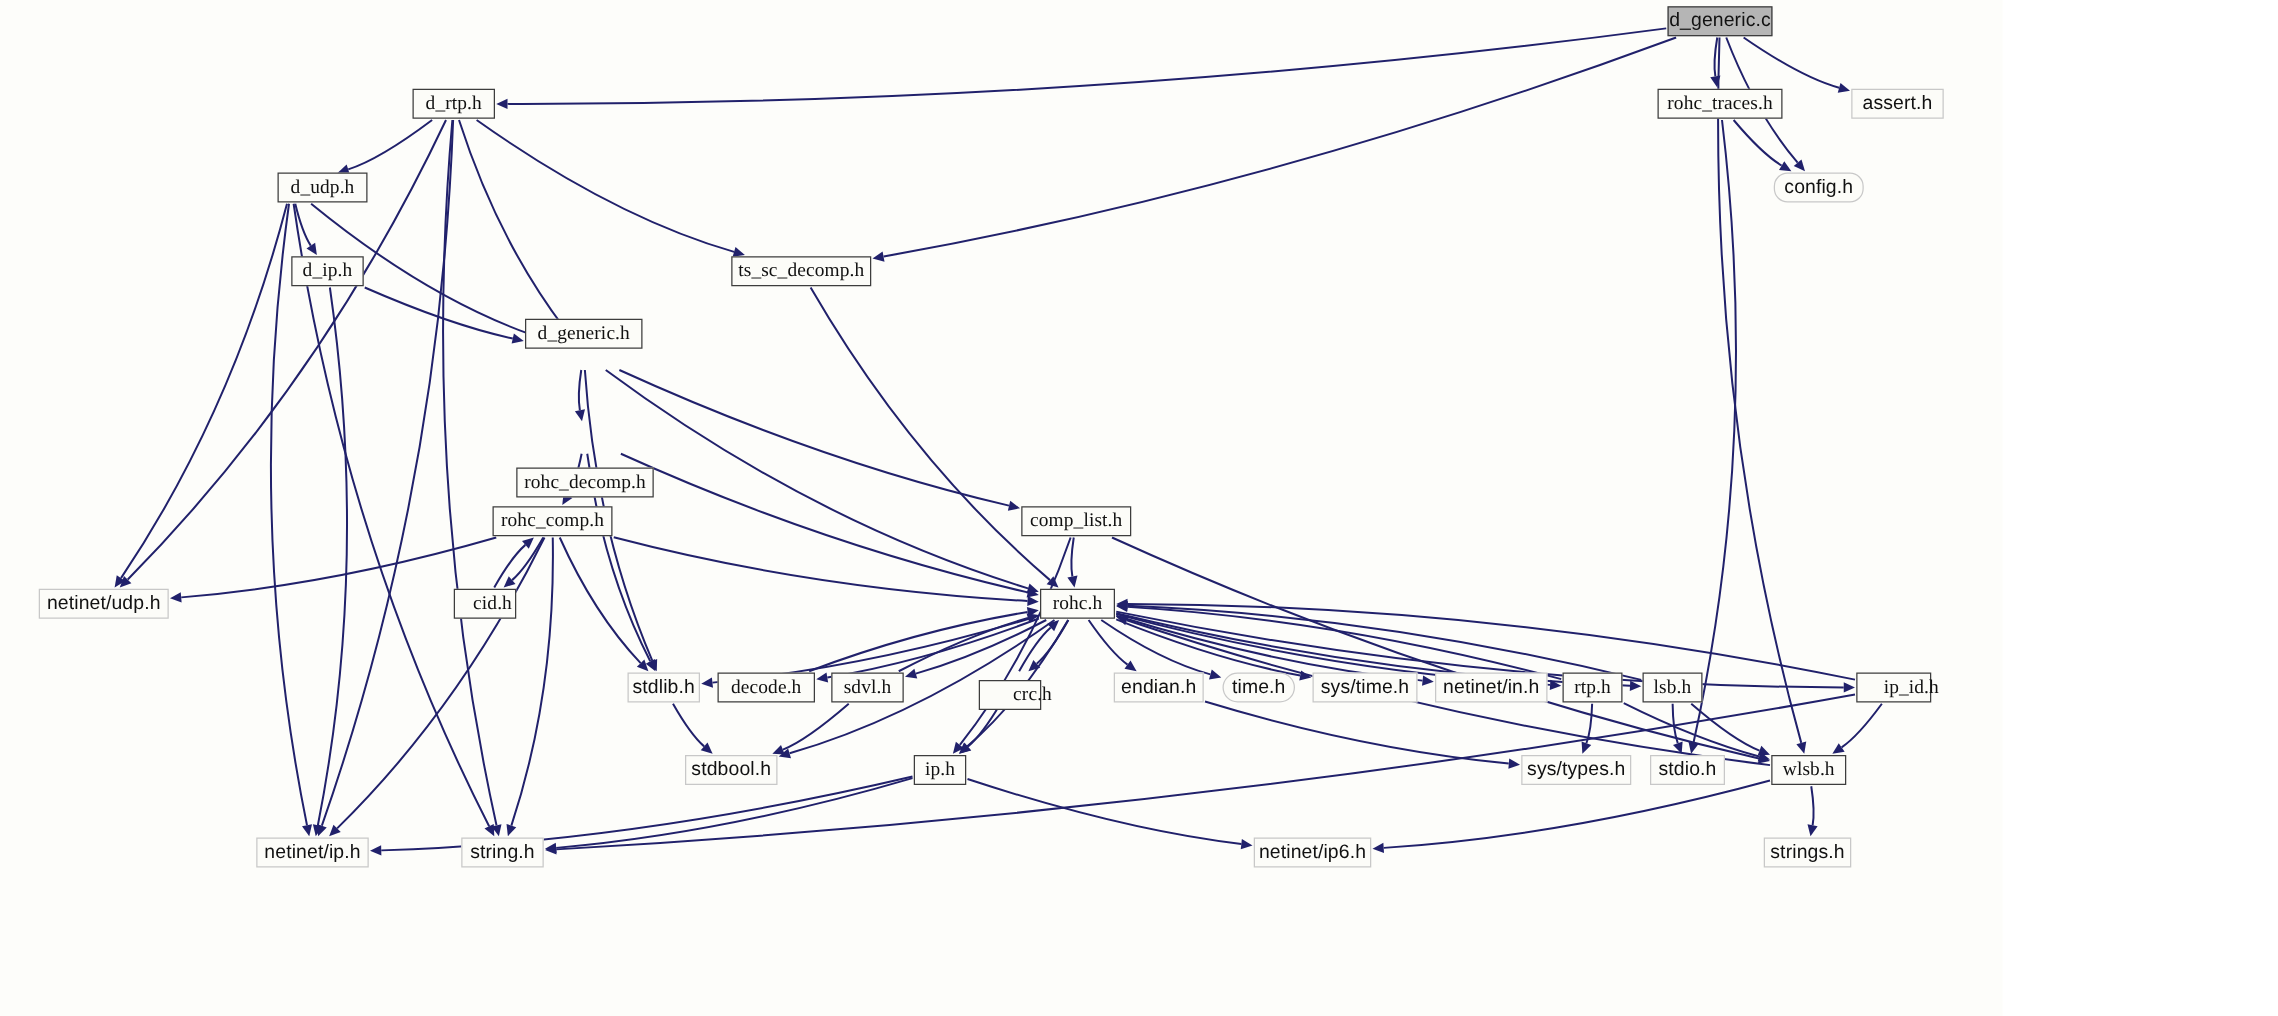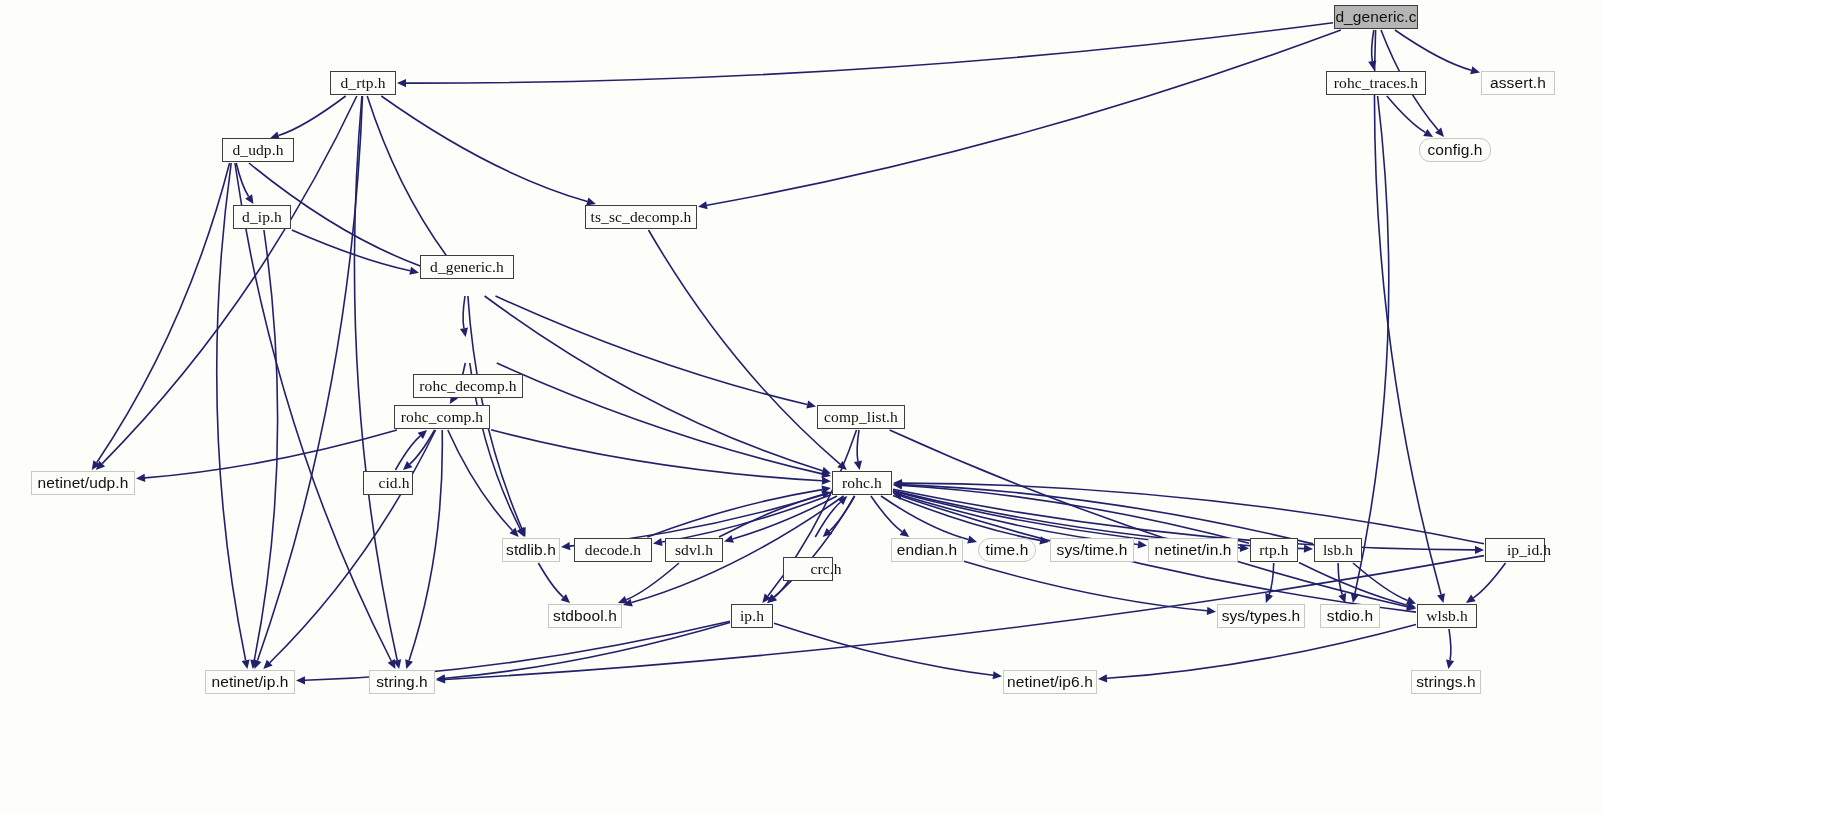--- a/index.html
+++ b/index.html
@@ -257,21 +257,21 @@
       </div>
       <div class="node lib" style="left: 502px; top: 538px; width: 58px; height: 24px;">
         <span>stdlib.h</span>
       </div>
       <div class="node local" style="left: 574px; top: 538px; width: 78px; height: 24px;">
         <span>decode.h</span>
       </div>
       <div class="node local" style="left: 665px; top: 538px; width: 58px; height: 24px;">
         <span>sdvl.h</span>
       </div>
-      <div class="node local" style="left: 783px; top: 557px; width: 50px; height: 24px; padding-left: 36px;">
+      <div class="node local" style="left: 783px; top: 544px; width: 50px; height: 24px; padding-left: 36px;">
         <span>crc.h</span>
       </div>
       <div class="node lib" style="left: 891px; top: 538px; width: 72px; height: 24px;">
         <span>endian.h</span>
       </div>
       <div class="node lib" style="left: 978px; top: 538px; width: 58px; height: 24px; border-radius: 12px;">
         <span>time.h</span>
       </div>
       <div class="node lib" style="left: 1050px; top: 538px; width: 84px; height: 24px;">
         <span>sys/time.h</span>

